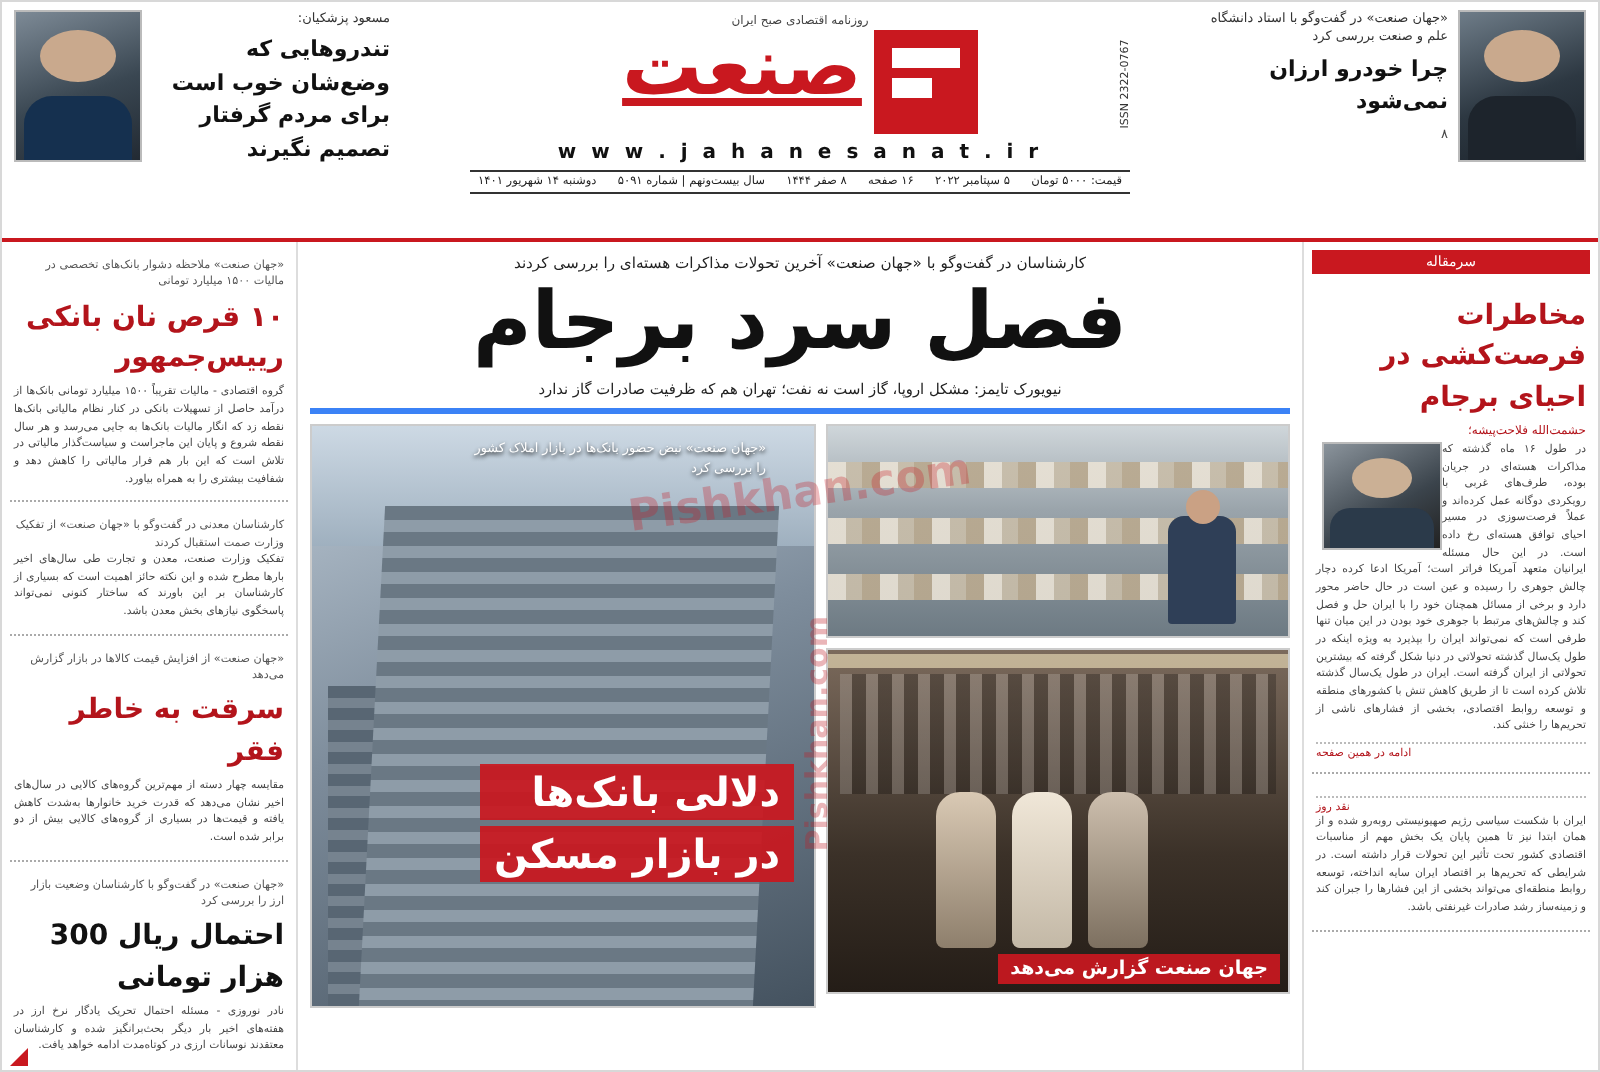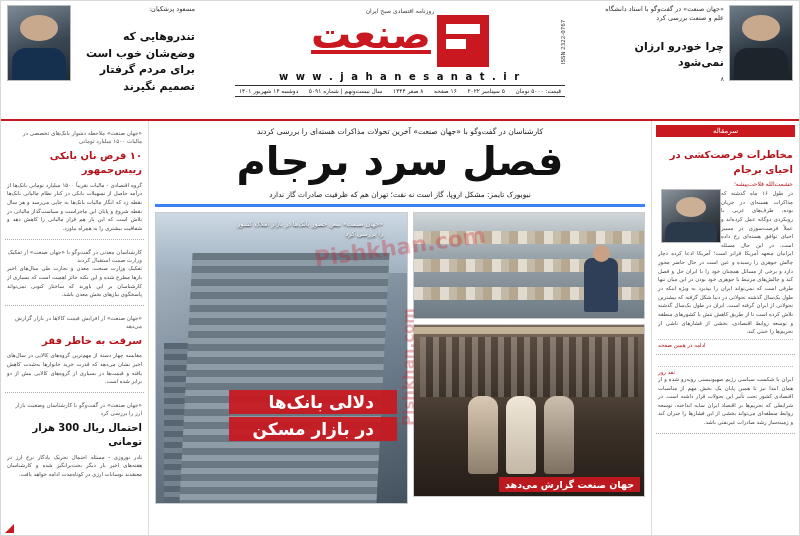--- a/index.html
+++ b/index.html
@@ -15,21 +15,21 @@
   .masthead{position:relative;height:118px;border-bottom:2px solid #c9181f;}
   .mh-strip{position:absolute;top:4px;right:6px;left:6px;height:104px;display:flex;flex-direction:row-reverse;justify-content:space-between;align-items:flex-start;}
 
   .mh-side{width:188px;display:flex;flex-direction:row-reverse;gap:5px;}
   .mh-photo{width:62px;height:74px;border:1px solid #bbb;background:linear-gradient(160deg,#6e7c88,#2d3842 55%,#1b222a);position:relative;overflow:hidden;flex:0 0 auto;}
   .mh-photo.p2{background:linear-gradient(160deg,#7d8a96,#3a4752 55%,#222a33);}
   .mh-photo:before{content:"";position:absolute;left:12px;right:12px;top:9px;height:26px;border-radius:50%;background:#c9a98d;}
   .mh-photo:after{content:"";position:absolute;left:4px;right:4px;bottom:0;height:32px;border-radius:14px 14px 0 0;background:#1d242c;}
   .mh-photo.p2:after{background:#15304f;}
   .mh-txt{flex:1;text-align:right;direction:rtl;}
-  .mh-kicker{font-size:6.5px;line-height:1.45;color:#333;margin-bottom:15px;}
+  .mh-kicker{font-size:6.5px;line-height:1.45;color:#333;margin-bottom:3px;}
   .mh-head{font-size:11px;line-height:1.5;font-weight:bold;color:#111;}
   .mh-sub{font-size:6.5px;line-height:1.5;color:#444;margin-top:3px;}
 
   .mh-center{width:330px;text-align:center;position:relative;}
   .mh-tag{font-size:6px;color:#444;margin-top:2px;}
   .logo-wrap{display:flex;justify-content:center;align-items:flex-start;gap:6px;margin-top:1px;}
   .logo-sq{width:52px;height:52px;background:#c9181f;position:relative;flex:0 0 auto;transform:skewY(-0deg);}
   .logo-sq:before{content:"";position:absolute;left:9px;top:9px;width:34px;height:10px;background:#fff;}
   .logo-sq:after{content:"";position:absolute;left:9px;top:24px;width:20px;height:10px;background:#fff;}
   .logo-text{font-size:40px;font-weight:bold;color:#c9181f;line-height:0.95;letter-spacing:-1px;text-decoration:underline;}
@@ -38,21 +38,21 @@
   .issn{position:absolute;right:-20px;top:34px;transform:rotate(-90deg);font-size:5.5px;color:#333;direction:ltr;white-space:nowrap;}
 
   
   .body{display:flex;flex-direction:row;height:414px;}
   .col-left{width:148px;border-left:1px solid #ddd;padding:4px;box-sizing:border-box;}
   .col-right{width:148px;border-right:1px solid #ddd;padding:4px;box-sizing:border-box;background:#fff;}
   .col-mid{flex:1;padding:4px 6px;box-sizing:border-box;}
 
   .brief{border-bottom:1px dotted #aaa;padding:4px 2px 6px;margin-bottom:4px;direction:rtl;text-align:right;}
   .brief .kick{font-size:5.6px;color:#555;line-height:1.5;}
-  .brief .ttl{font-size:10px;font-weight:bold;color:#111;line-height:1.45;margin:3px 0;}
+  .brief .ttl{font-size:14px;font-weight:bold;color:#111;line-height:1.45;margin:3px 0;}
   .brief .ttl.red{color:#b3141b;}
   .brief .body-txt{font-size:5.4px;color:#444;line-height:1.6;text-align:justify;}
 
   .rail-head{background:#c9181f;color:#fff;font-size:7px;text-align:center;padding:2px 0;margin-bottom:4px;}
   .rail-sub{font-size:6px;color:#b3141b;text-align:right;direction:rtl;margin:2px 0;}
   .rail-portrait{width:58px;height:52px;float:left;margin:0 0 3px 3px;background:linear-gradient(150deg,#8b949c,#3b444c 60%,#222);position:relative;border:1px solid #bbb;}
   .rail-portrait:before{content:"";position:absolute;left:14px;right:14px;top:7px;height:20px;border-radius:50%;background:#cbb095;}
   .rail-portrait:after{content:"";position:absolute;left:3px;right:3px;bottom:0;height:20px;border-radius:10px 10px 0 0;background:#2b3a4a;}
   .more{font-size:5.5px;color:#b3141b;border-top:1px dotted #bbb;margin-top:3px;padding-top:2px;text-align:left;direction:rtl;}
 
@@ -79,21 +79,21 @@
   .ph-shop .m1{left:54px;background:linear-gradient(180deg,#d9c9b4,#8e7f6c);}
   .ph-shop .m2{left:92px;background:linear-gradient(180deg,#f0e7d8,#c3b8a6);}
   .ph-shop .m3{left:130px;background:linear-gradient(180deg,#cdbfae,#7d7060);}
   .ph-shop .light{position:absolute;top:2px;left:0;right:0;height:7px;background:rgba(255,240,200,.55);}
 
   .ph-tower{height:290px;background:linear-gradient(160deg,#b9c6d2 0%,#7e8d9c 45%,#44525f 100%);}
   .ph-tower .bld{position:absolute;left:30px;right:24px;bottom:0;top:40px;background:repeating-linear-gradient(180deg,#6a7884 0 7px,#8e9ca8 7px 13px);transform:skewX(-3deg);}
   .ph-tower .bld2{position:absolute;left:8px;width:36px;bottom:0;top:130px;background:repeating-linear-gradient(180deg,#586673 0 6px,#76838f 6px 11px);}
   .ph-tower .sky{position:absolute;top:0;left:0;right:0;height:60px;background:linear-gradient(180deg,#cdd9e4,#9fb0bf);}
   .ph-tower .cap2{position:absolute;right:10px;bottom:62px;text-align:right;direction:rtl;}
-  .ph-tower .cap2 span{display:block;background:rgba(201,24,31,.93);color:#fff;font-size:17px;font-weight:bold;padding:2px 23px;margin-top:3px;}
+  .ph-tower .cap2 span{display:block;background:rgba(201,24,31,.93);color:#fff;font-size:20px;font-weight:bold;padding:2px 7px;margin-top:3px;}
   .ph-tower .kick2{position:absolute;right:24px;top:6px;direction:rtl;text-align:right;color:#fff;font-size:6.4px;line-height:1.6;text-shadow:0 1px 2px #000;width:150px;}
 
   .wm{position:absolute;left:50%;top:46%;transform:translate(-50%,-50%) rotate(-8deg);font-size:22px;color:rgba(200,30,40,.30);font-weight:bold;direction:ltr;pointer-events:none;}
   .wm2{position:absolute;right:8px;top:96px;font-size:15px;color:rgba(190,30,40,.33);font-weight:bold;direction:rtl;transform:rotate(-90deg);transform-origin:right top;}
   .fold{position:absolute;left:4px;bottom:2px;width:0;height:0;border-left:9px solid transparent;border-bottom:9px solid #c9181f;}
 </style>
 </head>
 <body>
 
 <div class="page">

